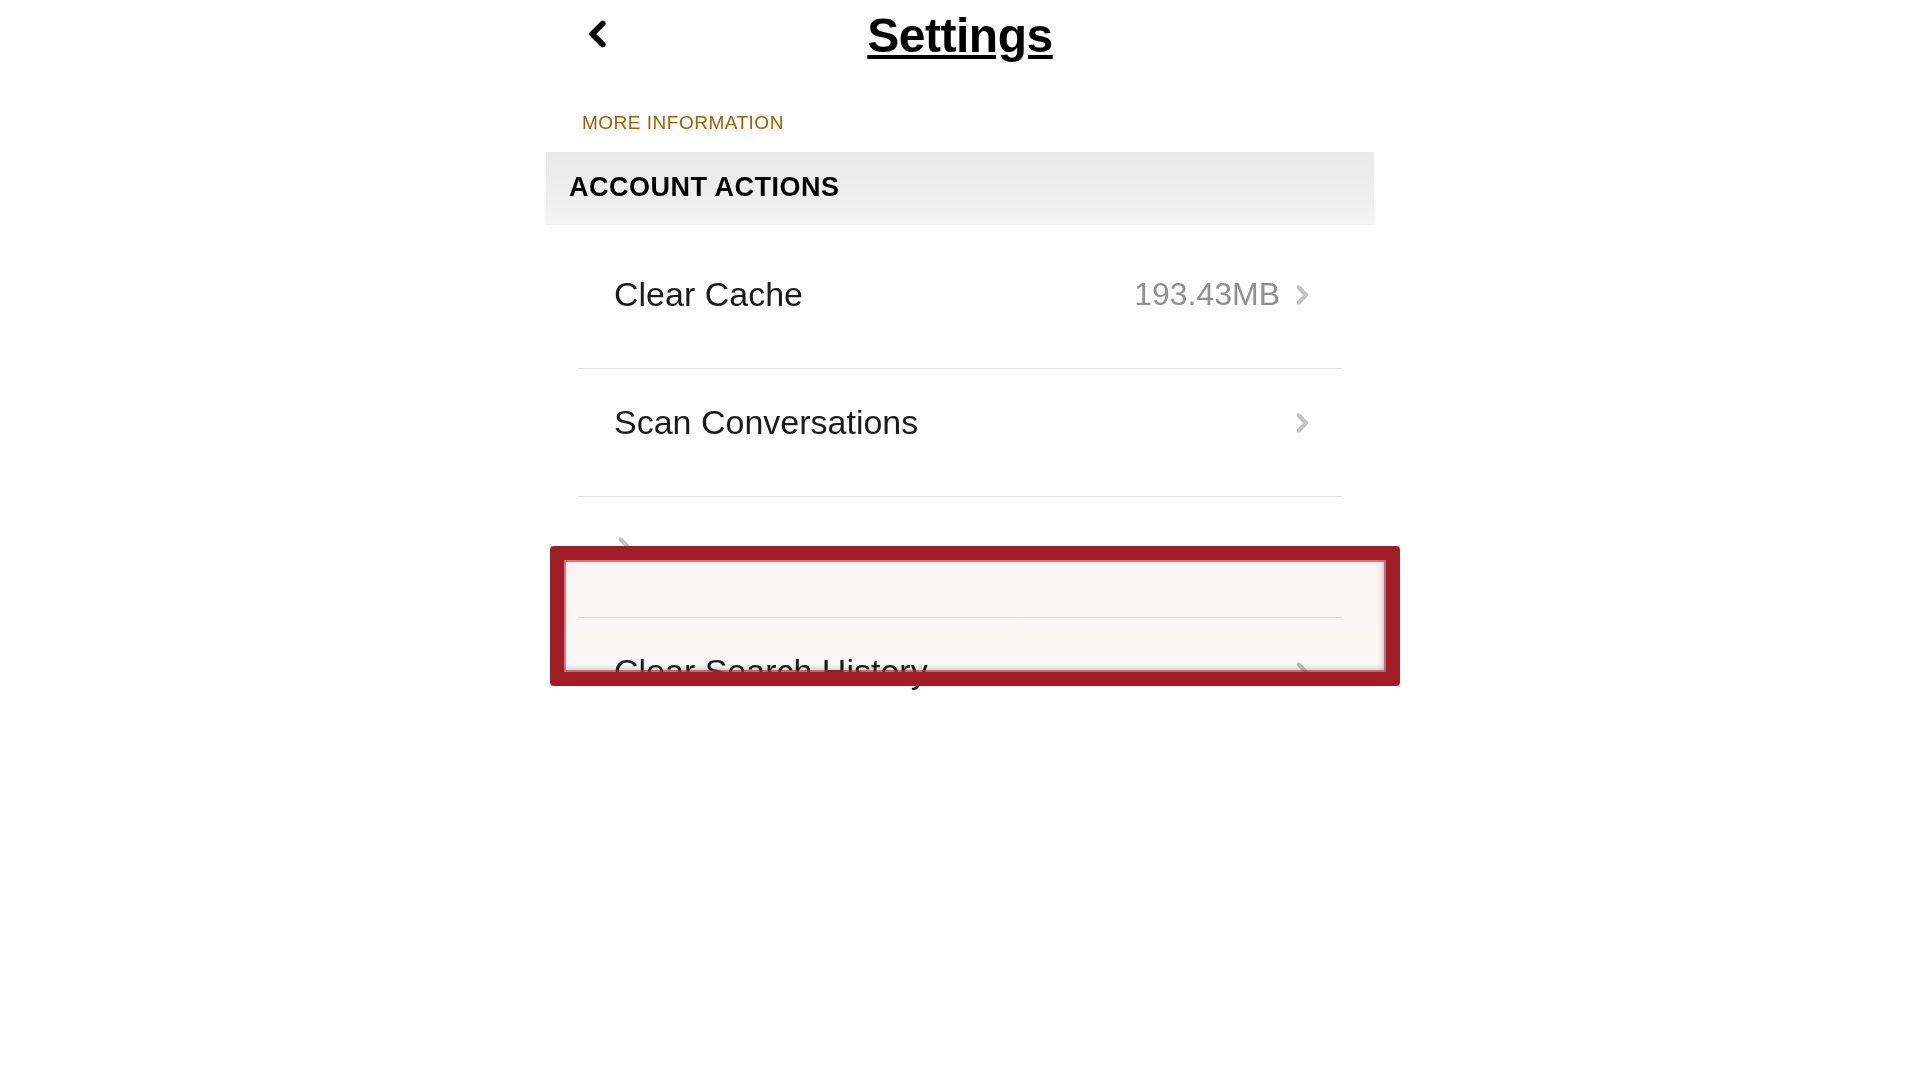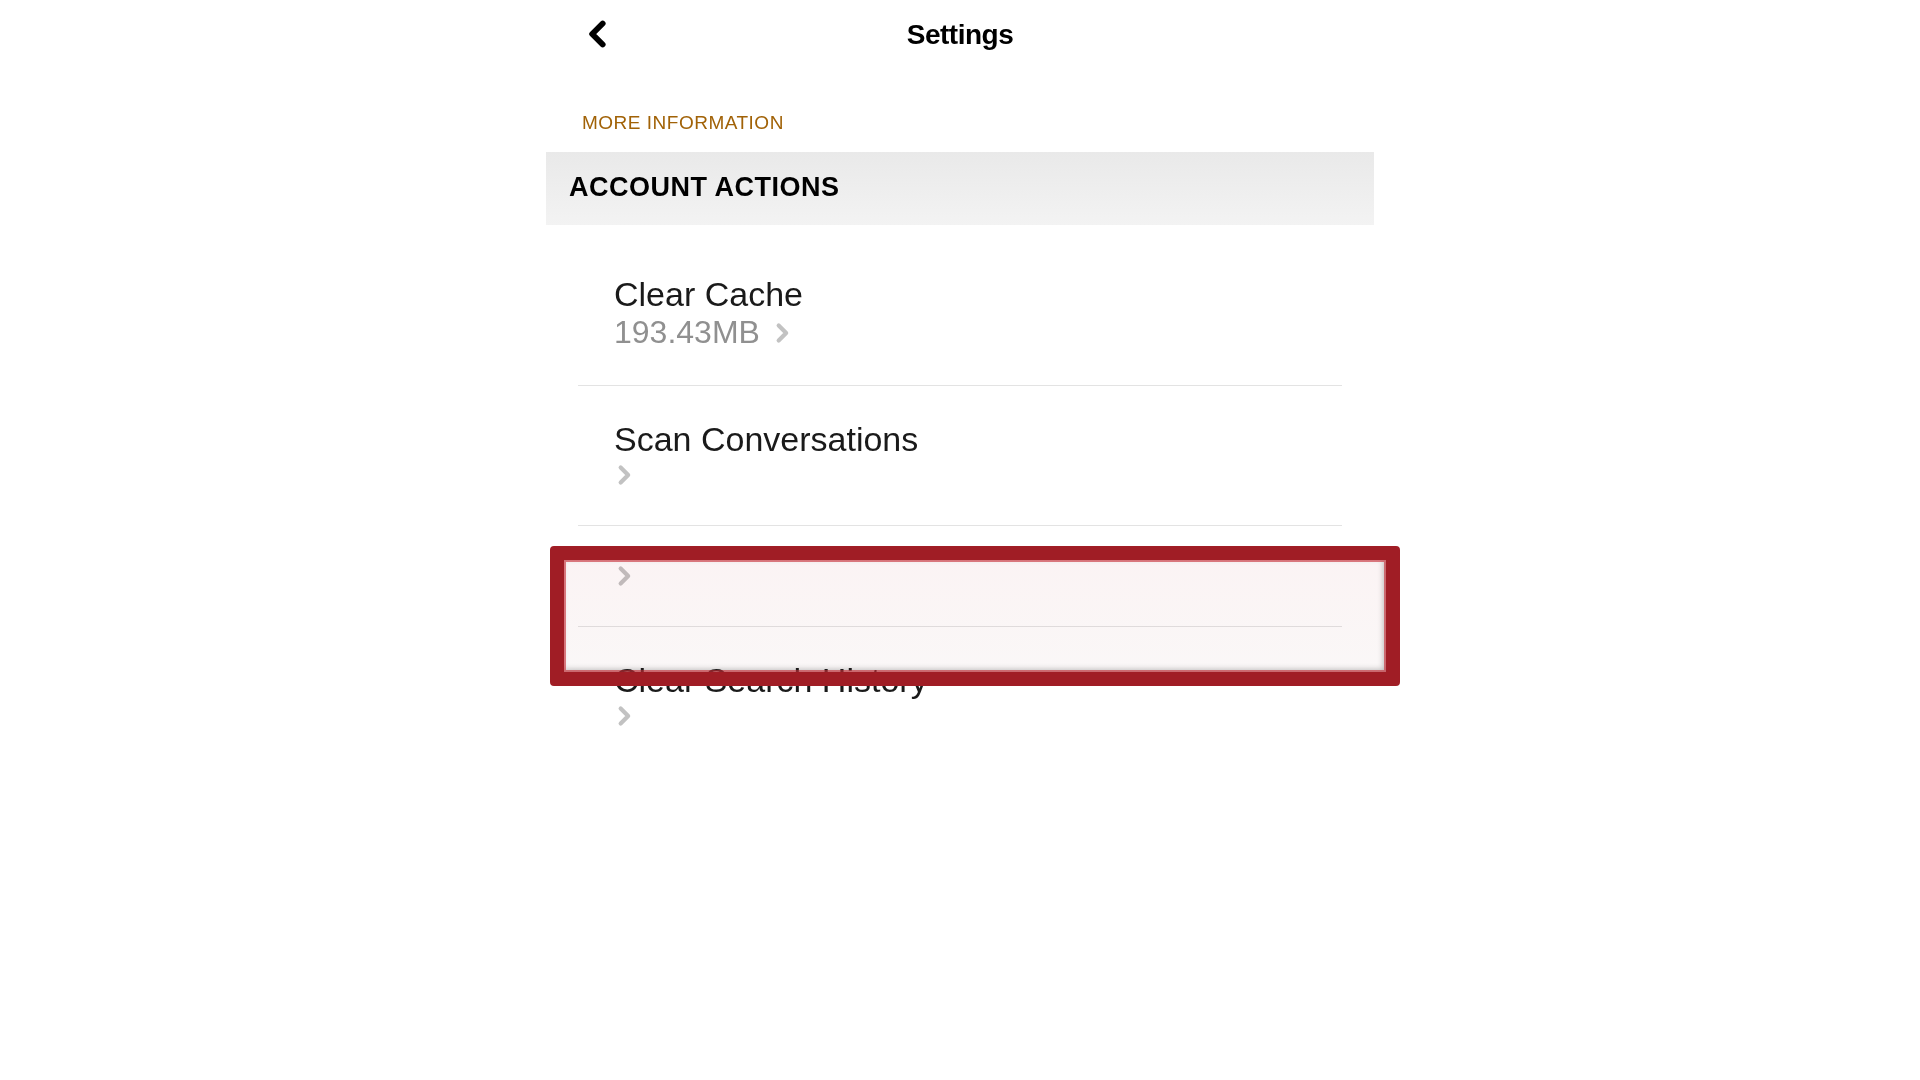--- a/index.html
+++ b/index.html
@@ -37,24 +37,25 @@
     display: flex;
     align-items: center;
     justify-content: center;
     cursor: pointer;
   }
   .back-button svg {
     width: 28px;
     height: 34px;
   }
   .page-title {
-    font-size: 28px;
+    font-size: 48px;
     font-weight: 800;
     color: #000000;
     letter-spacing: -0.5px;
+    text-decoration: underline;
   }
   .section-heading-more {
     font-size: 19px;
     font-weight: 400;
     color: #a16207;
     letter-spacing: 0.5px;
     padding: 42px 0 18px 36px;
   }
   .section-heading-account {
     font-size: 27px;
@@ -65,27 +66,26 @@
     background: linear-gradient(to bottom, #e9e9e9, #f3f3f3);
   }
   .list-card {
     margin: 16px 32px 0 32px;
     background: #ffffff;
     border-radius: 14px;
     overflow: visible;
   }
   .list-item {
     display: flex;
-    align-items: flex-start;
+    align-items: center;
     justify-content: space-between;
-    padding: 34px 30px 34px 36px;
+    padding: 34px 30px 54px 36px;
     border-bottom: 1px solid #e3e3e3;
     cursor: pointer;
     position: relative;
-    flex-direction: column;
   }
   .list-item:last-child {
     border-bottom: none;
   }
   .list-item-label {
     font-size: 34px;
     font-weight: 400;
     color: #1a1a1a;
   }
   .list-item-right {

